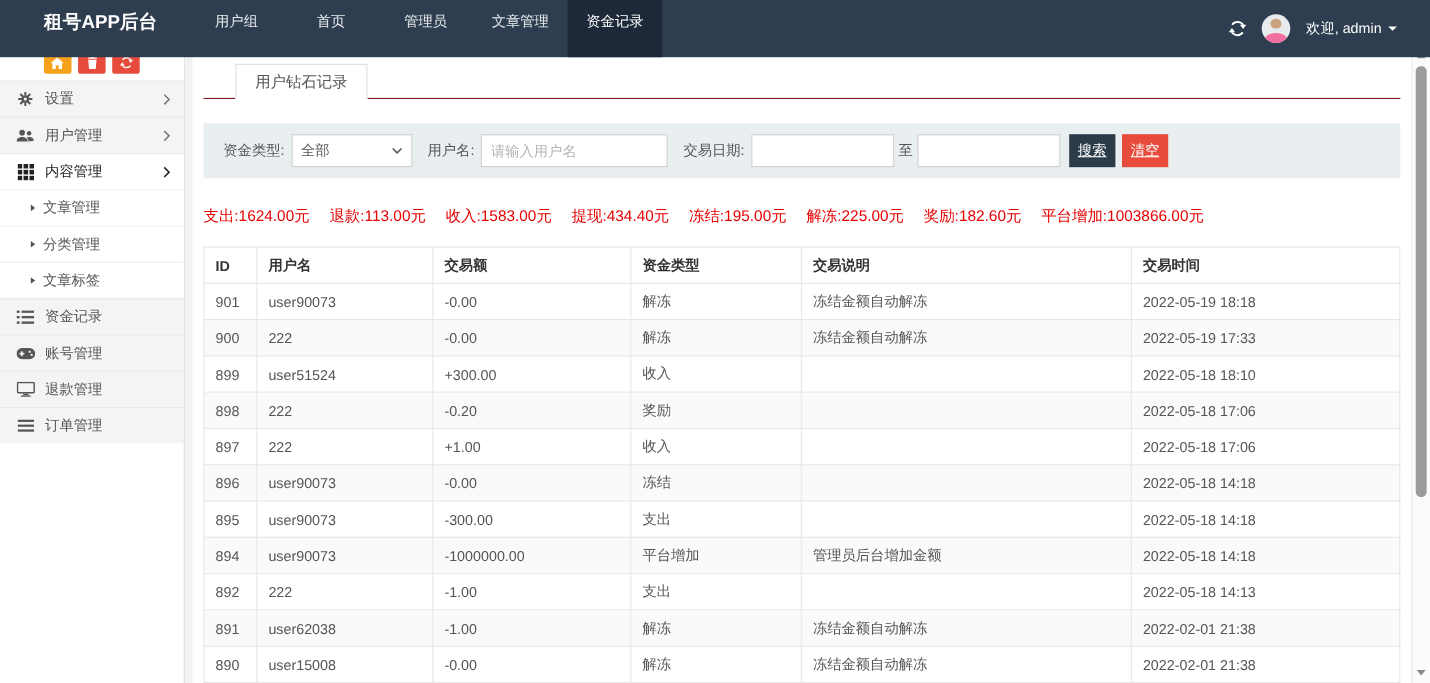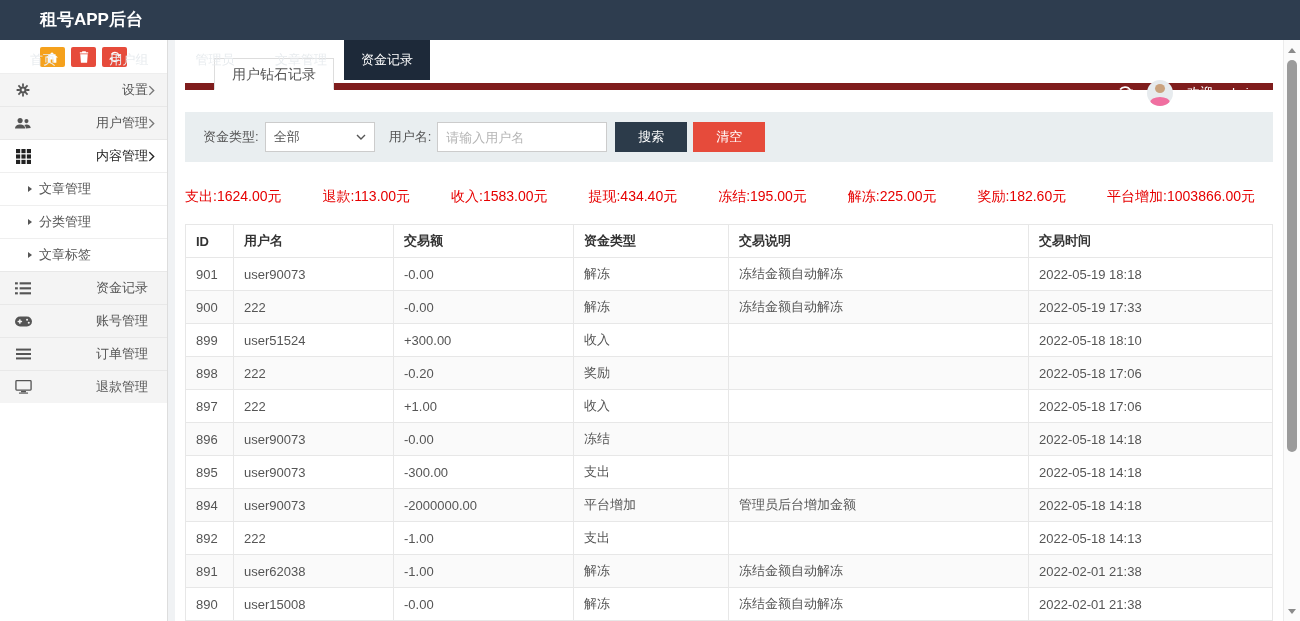--- a/index.html
+++ b/index.html
@@ -1,21 +1,21 @@
 <!DOCTYPE html>
 <html><head>
 <meta charset="utf-8">
 <style>
   * { margin:0; padding:0; box-sizing:border-box; }
   html,body { width:1300px; height:621px; overflow:hidden;
     font-family:"Liberation Sans","DejaVu Sans",sans-serif; background:#f0f2f4; }
 
   
-  .navbar { position:absolute; left:0; top:0; width:1300px; height:40px;
-    background:#2e3d4f; display:flex; align-items:stretch; z-index:10;flex-direction:column; }
+  .navbar { position:absolute; left:0; top:0; width:1300px; height:52px;
+    background:#2e3d4f; display:flex; align-items:stretch; z-index:10; }
   .brand { width:172px; color:#fff; font-size:17px; font-weight:bold;
     line-height:40px; padding-left:40px; white-space:nowrap; }
   .nav-items { display:flex; }
   .nav-item { width:86px; text-align:center; line-height:40px; color:#e8ecef;
     font-size:13px; cursor:pointer; }
   .nav-item.active { background:#1d2939; color:#fff; }
   .nav-right { margin-left:auto; display:flex; align-items:center; gap:14px; padding-right:30px; }
   .nav-refresh { color:#fff; width:16px; height:16px; display:inline-flex; cursor:pointer; }
   .avatar { width:26px; height:26px; border-radius:50%; background:#e7ebee;
     position:relative; overflow:hidden; cursor:pointer; }
@@ -33,63 +33,63 @@
   .quick { text-align:center; padding:7px 0 6px 0; background:#fff; }
   .qb { display:inline-flex; align-items:center; justify-content:center;
     width:25px; height:20px; border:none; border-radius:2px; margin:0 1px;
     cursor:pointer; vertical-align:middle; }
   .qb-home { background:#f5a11c; }
   .qb-trash { background:#e64b3b; }
   .qb-recycle { background:#e64b3b; }
   .sb-list { list-style:none; }
   .sb-item { display:flex; align-items:center; height:33px; font-size:13px;
     color:#555; cursor:pointer; }
-  .sb-item.top { background:#f4f4f4; border-top:1px solid #e8e8e8; padding:0 12px 0 14px;text-align:right; }
+  .sb-item.top { background:#f4f4f4; border-top:1px solid #e8e8e8; padding:0 12px 0 14px; }
   .sb-item.top:first-child { border-top:1px solid #eee; }
   .sb-item.top.active { background:#fff; font-weight:normal; color:#222; }
   .sb-item.sub { background:#fff; border-top:1px solid #efefef; padding:0 12px 0 28px; }
   .sb-icon { width:18px; height:16px; margin-right:9px; display:inline-flex;
     align-items:center; justify-content:center; color:#555; }
   .sb-item.active .sb-icon { color:#222; }
   .sb-label { flex:1; white-space:nowrap; }
   .sb-chevron { color:#777; display:inline-flex; }
   .sb-item.active .sb-chevron { color:#222; }
   .tri-right { width:0; height:0; border-top:3px solid transparent; border-bottom:3px solid transparent;
     border-left:4px solid #555; margin-right:7px; display:inline-block; }
 
   
   .content { position:absolute; left:175px; right:17px; top:40px; bottom:0;
     background:#fff; padding:18px 10px 0 10px; }
-  .tabbar { border-bottom:7px solid #7f1d1d; height:32px;padding-left:29px; }
+  .tabbar { border-bottom:1px solid #7f1d1d; height:32px;padding-left:29px; }
   .tab { display:inline-block; height:32px; line-height:31px; padding:0 17px;
     background:#fff; border:1px solid #ddd; border-bottom:1px solid #fff;
     margin-bottom:-1px; font-size:14px; color:#555; cursor:pointer; }
 
   .filterbar { margin-top:22px; background:#e9eef0; padding:10px 18px;
     display:flex; align-items:center; font-size:13px; color:#555; }
   .filterbar label { margin-right:6px; white-space:nowrap; }
   .grp { margin-left:14px; display:flex; align-items:center; }
   .grp:first-child { margin-left:0; }
   .selectwrap { width:110px; height:30px; background:#fff; border:1px solid #ccc;
     display:flex; align-items:center; padding:0 8px; cursor:pointer; color:#555; }
   .selectwrap .sel-text { flex:1; }
   .sel-arrow { display:inline-flex; color:#555; }
   .filterbar input { height:30px; border:1px solid #ccc; background:#fff;
     font-size:13px; color:#555; padding:0 8px; outline:none;
     font-family:"Liberation Sans","DejaVu Sans",sans-serif; }
   .filterbar input::placeholder { color:#b5b5b5; }
   .inp-user { width:170px; }
   .inp-date { width:130px; }
   .to-label { margin:0 4px; }
-  .btn { height:30px; padding:0 23px; border:none; font-size:13px; color:#fff;
-    cursor:pointer; font-family:"Liberation Sans","DejaVu Sans",sans-serif; }
+  .btn { height:30px; padding:0 8px; border:none; font-size:13px; color:#fff;
+    cursor:pointer; font-family:"Liberation Sans","DejaVu Sans",sans-serif;text-decoration:underline; }
   .btn-search { background:#2c3b4a; margin-left:8px; }
   .btn-clear { background:#e64b3b; margin-left:6px; }
 
-  .stats { margin-top:26px; font-size:14px; color:#e60000; display:flex; flex-wrap:wrap;justify-content:space-between; }
+  .stats { margin-top:26px; font-size:14px; color:#e60000; display:flex; flex-wrap:wrap; }
   .stat { margin-right:18px; white-space:nowrap; }
 
   table.records { width:100%; margin-top:18px; border-collapse:collapse; table-layout:fixed; }
   .records th, .records td { border:1px solid #e7e7e7; padding:7px 10px;
     font-size:13px; text-align:left; overflow:hidden; white-space:nowrap; }
   .records th { color:#333; font-weight:bold; height:31px; }
   .records td { color:#555; height:31px; }
   .records tbody tr:nth-child(even) td { background:#fafafa; }
   .records th:nth-child(1), .records td:nth-child(1) { width:48px;margin-top:20px; }
   .records th:nth-child(2), .records td:nth-child(2) { width:160px; }
@@ -110,24 +110,24 @@
   .sb-thumb { position:absolute; left:3px; width:10px; top:20px; height:392px;
     background:#9b9b9b; border-radius:6px; cursor:grab; }
 </style>
 </head>
 <body>
 
 <div class="navbar">
   <div class="brand">租号APP后台</div>
   <nav class="nav-items" id="nav-items">
       <div class="nav-item">
+    <span class="nav-label">用户组</span>
+  </div>
+      <div class="nav-item">
     <span class="nav-label">首页</span>
-  </div>
-      <div class="nav-item">
-    <span class="nav-label">用户组</span>
   </div>
       <div class="nav-item">
     <span class="nav-label">管理员</span>
   </div>
       <div class="nav-item">
     <span class="nav-label">文章管理</span>
   </div>
       <div class="nav-item active">
     <span class="nav-label">资金记录</span>
   </div>
@@ -267,44 +267,44 @@
         </span>
     <span class="sb-label">账号管理</span>
     <span class="sb-chevron" style="visibility: hidden;">
       <svg viewBox="0 0 8 12" width="7" height="11">
             <path d="M1.5 1l5 5-5 5" fill="none" stroke="currentColor" stroke-width="1.6"></path>
           </svg>
     </span>
   </li>
       <li class="sb-item top">
     <span class="sb-icon">
+          <svg viewBox="0 0 20 17" width="17" height="14">
+            <rect x="0.8" y="0.8" width="18.4" height="11.4" rx="1" fill="none" stroke="currentColor" stroke-width="1.6"></rect>
+            <rect x="7" y="13.2" width="6" height="1.8" fill="currentColor"></rect>
+            <rect x="4.5" y="15.2" width="11" height="1.4" fill="currentColor"></rect>
+          </svg>
+        </span>
+    <span class="sb-label">退款管理</span>
+    <span class="sb-chevron" style="visibility: hidden;">
+      <svg viewBox="0 0 8 12" width="7" height="11">
+            <path d="M1.5 1l5 5-5 5" fill="none" stroke="currentColor" stroke-width="1.6"></path>
+          </svg>
+    </span>
+  </li>
+      <li class="sb-item top">
+    <span class="sb-icon">
           <svg viewBox="0 0 18 13" width="15" height="12">
             <g fill="currentColor">
               <rect width="18" height="2.4"></rect>
               <rect y="5.3" width="18" height="2.4"></rect>
               <rect y="10.6" width="18" height="2.4"></rect>
             </g>
           </svg>
         </span>
     <span class="sb-label">订单管理</span>
-    <span class="sb-chevron" style="visibility: hidden;">
-      <svg viewBox="0 0 8 12" width="7" height="11">
-            <path d="M1.5 1l5 5-5 5" fill="none" stroke="currentColor" stroke-width="1.6"></path>
-          </svg>
-    </span>
-  </li>
-      <li class="sb-item top">
-    <span class="sb-icon">
-          <svg viewBox="0 0 20 17" width="17" height="14">
-            <rect x="0.8" y="0.8" width="18.4" height="11.4" rx="1" fill="none" stroke="currentColor" stroke-width="1.6"></rect>
-            <rect x="7" y="13.2" width="6" height="1.8" fill="currentColor"></rect>
-            <rect x="4.5" y="15.2" width="11" height="1.4" fill="currentColor"></rect>
-          </svg>
-        </span>
-    <span class="sb-label">退款管理</span>
     <span class="sb-chevron" style="visibility: hidden;">
       <svg viewBox="0 0 8 12" width="7" height="11">
             <path d="M1.5 1l5 5-5 5" fill="none" stroke="currentColor" stroke-width="1.6"></path>
           </svg>
     </span>
   </li>
     </ul>
 </aside>
 
 <main class="content">
@@ -321,20 +321,26 @@
           <svg viewBox="0 0 10 6" width="10" height="6">
               <path d="M1 1l4 4 4-4" fill="none" stroke="currentColor" stroke-width="1.4"></path>
             </svg>
         </span>
       </div>
     </div>
     <div class="grp">
       <label>用户名:</label>
       <input class="inp-user" placeholder="请输入用户名" style="">
     </div>
+    <div class="grp">
+      <label>交易日期:</label>
+      <input class="inp-date" style="">
+      <span class="to-label">至</span>
+      <input class="inp-date" style="">
+    </div>
     <button class="btn btn-search">搜索</button>
     <button class="btn btn-clear">清空</button>
   </div>
 
   <div class="stats" id="stats">
       <span class="stat">支出:1624.00元</span>
       <span class="stat">退款:113.00元</span>
       <span class="stat">收入:1583.00元</span>
       <span class="stat">提现:434.40元</span>
       <span class="stat">冻结:195.00元</span>
@@ -407,21 +413,21 @@
           <td>895</td>
           <td>user90073</td>
           <td>-300.00</td>
           <td>支出</td>
           <td></td>
           <td>2022-05-18 14:18</td>
         </tr>
         <tr>
           <td>894</td>
           <td>user90073</td>
-          <td>-2000000.00</td>
+          <td>-1000000.00</td>
           <td>平台增加</td>
           <td>管理员后台增加金额</td>
           <td>2022-05-18 14:18</td>
         </tr>
         <tr>
           <td>892</td>
           <td>222</td>
           <td>-1.00</td>
           <td>支出</td>
           <td></td>

